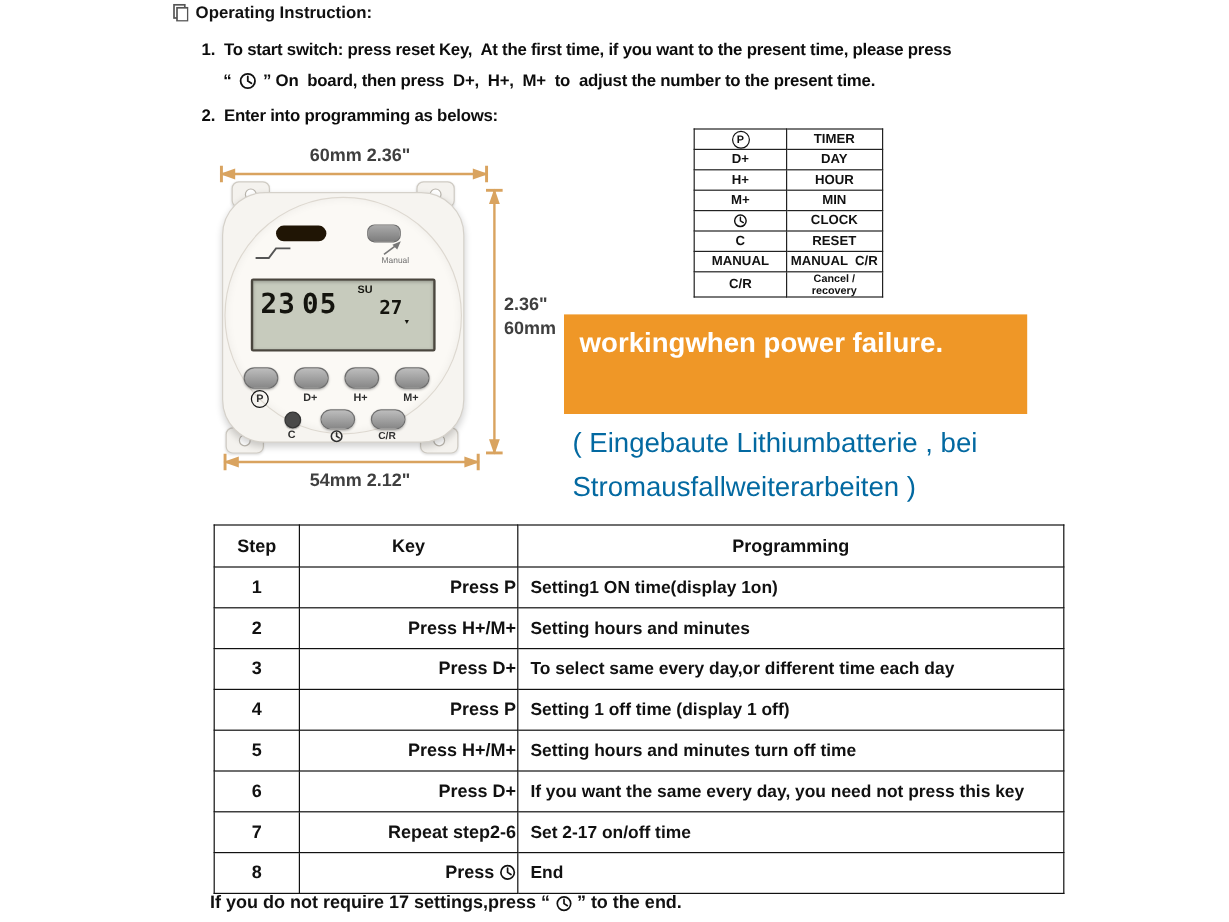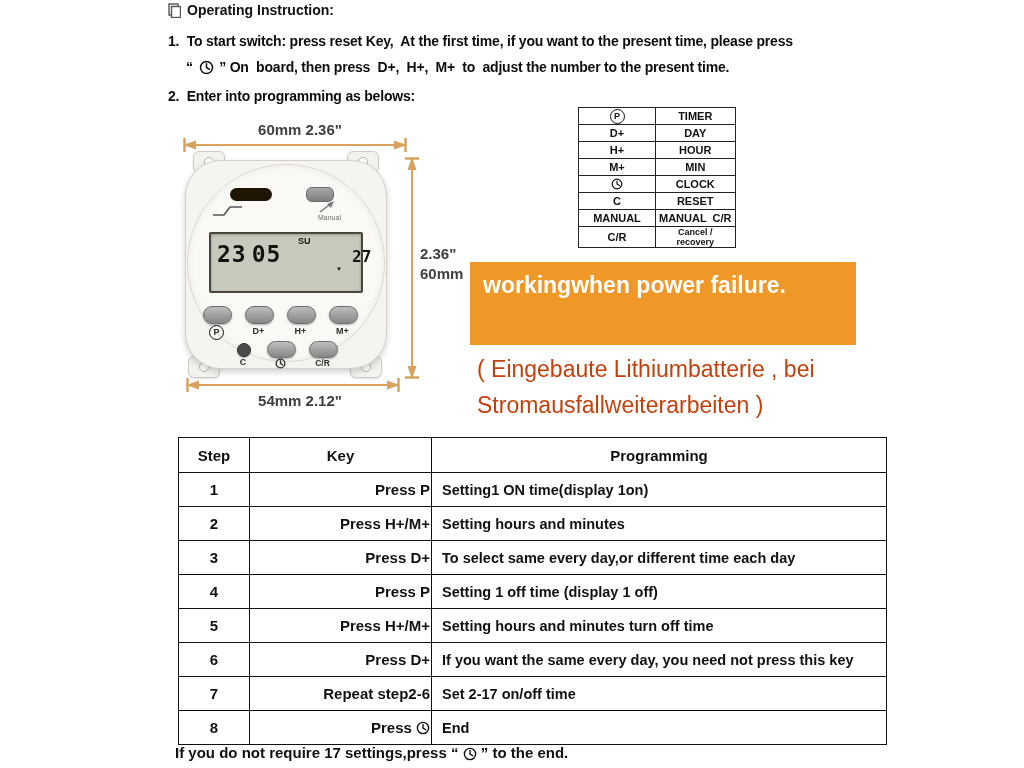--- a/index.html
+++ b/index.html
@@ -5,21 +5,21 @@
   html,body{margin:0;padding:0;}
   body{
     width:1024px;height:768px;position:relative;overflow:hidden;
     background:#ffffff;color:#111;
     font-family:"Liberation Sans", sans-serif;
   }
   .abs{position:absolute;}
   .pre{white-space:pre;}
 
   
-  .hdr{left:168px;top:2px;display:flex;align-items:center;gap:6px;font-size:14px;font-weight:bold;}
+  .hdr{left:144px;top:2px;display:flex;align-items:center;gap:6px;font-size:14px;font-weight:bold;}
   .doc-icon svg{display:block;}
 
   
   .instr{font-size:14px;font-weight:700;letter-spacing:-0.2px;color:#0d0d0d;}
   .i1{left:168px;top:33px;}
   .i1b{left:186px;top:59px;display:flex;align-items:center;gap:2px;}
   .i2{left:168px;top:88px;}
 
   .clock-icon{display:inline-flex;vertical-align:-2px;}
   .clock-icon svg{display:block;}
@@ -54,52 +54,52 @@
     border:1px solid #6b6b6b;border-radius:6px;}
   .manual-lbl{left:318px;top:214px;font-size:7px;color:#6f6f6f;}
   .wave{left:212px;top:204px;}
 
   .lcd{left:209px;top:232px;width:150px;height:57px;background:#c7cbbd;border:2px solid #4a463e;
     border-radius:2px;box-shadow:inset 0 1px 3px rgba(0,0,0,.25);}
   .lcd-day{left:298px;top:236px;font-size:9px;font-weight:bold;color:#15150f;}
   .lcd-main{left:217px;top:241px;font-family:"DejaVu Sans Mono",monospace;font-weight:bold;
     font-size:23px;color:#14140e;letter-spacing:1px;}
   .lcd-main .gap{display:inline-block;width:5px;}
-  .lcd-sec{left:352px;top:247px;font-family:"DejaVu Sans Mono",monospace;font-weight:bold;
+  .lcd-sec{left:316px;top:247px;font-family:"DejaVu Sans Mono",monospace;font-weight:bold;
     font-size:16px;color:#14140e;}
   .lcd-caret{left:336px;top:266px;font-size:6px;color:#14140e;}
 
   .dev-btn{position:absolute;width:27px;height:16px;border-radius:9px;
     background:linear-gradient(180deg,#bdbdbd,#878787);border:1px solid #6e6e6e;
     box-shadow:0 1px 2px rgba(0,0,0,.3);}
   .btn-lbl{position:absolute;width:27px;text-align:center;font-size:9px;font-weight:bold;color:#2f2f2f;}
   .btn-c{width:12px;height:12px;border-radius:50%;background:#4a4a4a;border:1px solid #333;
     box-shadow:0 1px 1px rgba(0,0,0,.3);}
 
   
   .banner{left:470px;top:262px;width:386px;height:83px;background:#EF9727;color:#fff;
     font-weight:bold;font-size:23px;line-height:1.33;padding:8px 0 0 13px;box-sizing:border-box;}
 
   
-  .german{left:477px;top:352px;font-size:23px;color:#c2410c;line-height:1.55;}
+  .german{left:477px;top:352px;font-size:23px;color:#0369a1;line-height:1.55;}
 
   
   .prog-table{left:178px;top:437px;font-size:15px;}
   .prog-table th,.prog-table td{border:1.6px solid #111;}
   .prog-table th{height:32px;font-size:15px;font-weight:bold;text-align:center;}
   .prog-table td{height:31px;font-weight:600;}
   .prog-table td.step{width:68px;text-align:center;}
   .prog-table td.key{width:160px;text-align:right;padding-left:20px;}
   .prog-table td.prog{width:443px;text-align:left;padding-left:10px;font-size:14.5px;}
   .prog-table th.hstep{width:68px;}
   .prog-table th.hkey{width:160px;}
   .prog-table th.hprog{width:443px;}
 
   
-  .footer{left:175px;top:744px;font-size:15px;font-weight:bold;display:flex;align-items:flex-end;}
+  .footer{left:175px;top:744px;font-size:15px;font-weight:bold;display:flex;align-items:center;}
 </style>
 </head>
 <body>
 
 <div class="abs hdr">
   <span class="doc-icon">
     <svg width="13" height="15" viewBox="0 0 13 15">
       <rect x="1" y="1" width="9" height="11" fill="none" stroke="#555" stroke-width="1.4"></rect>
       <rect x="3.5" y="3.5" width="9" height="11" fill="#fff" stroke="#555" stroke-width="1.4"></rect>
     </svg>

